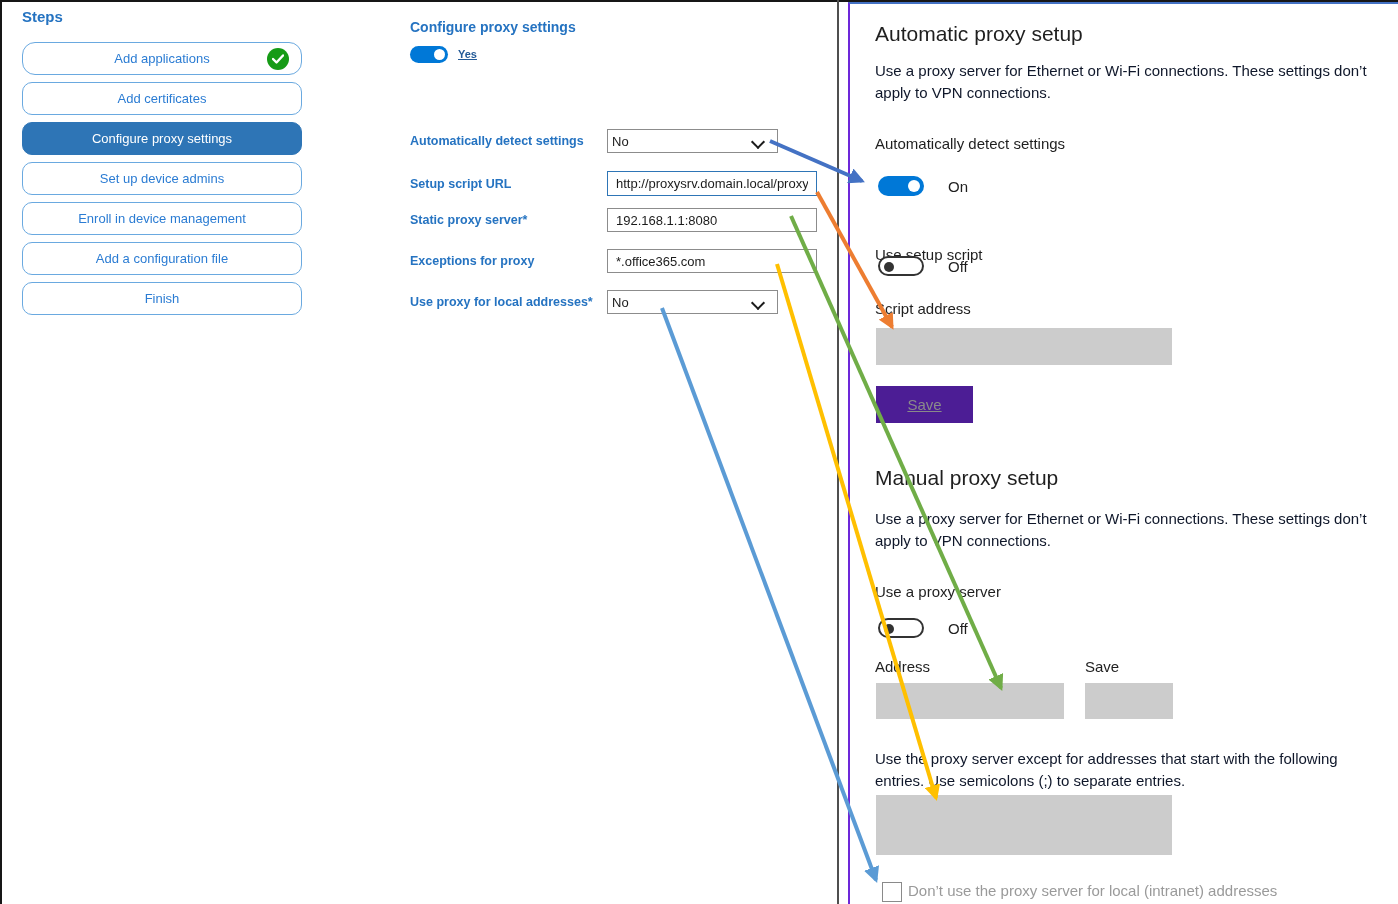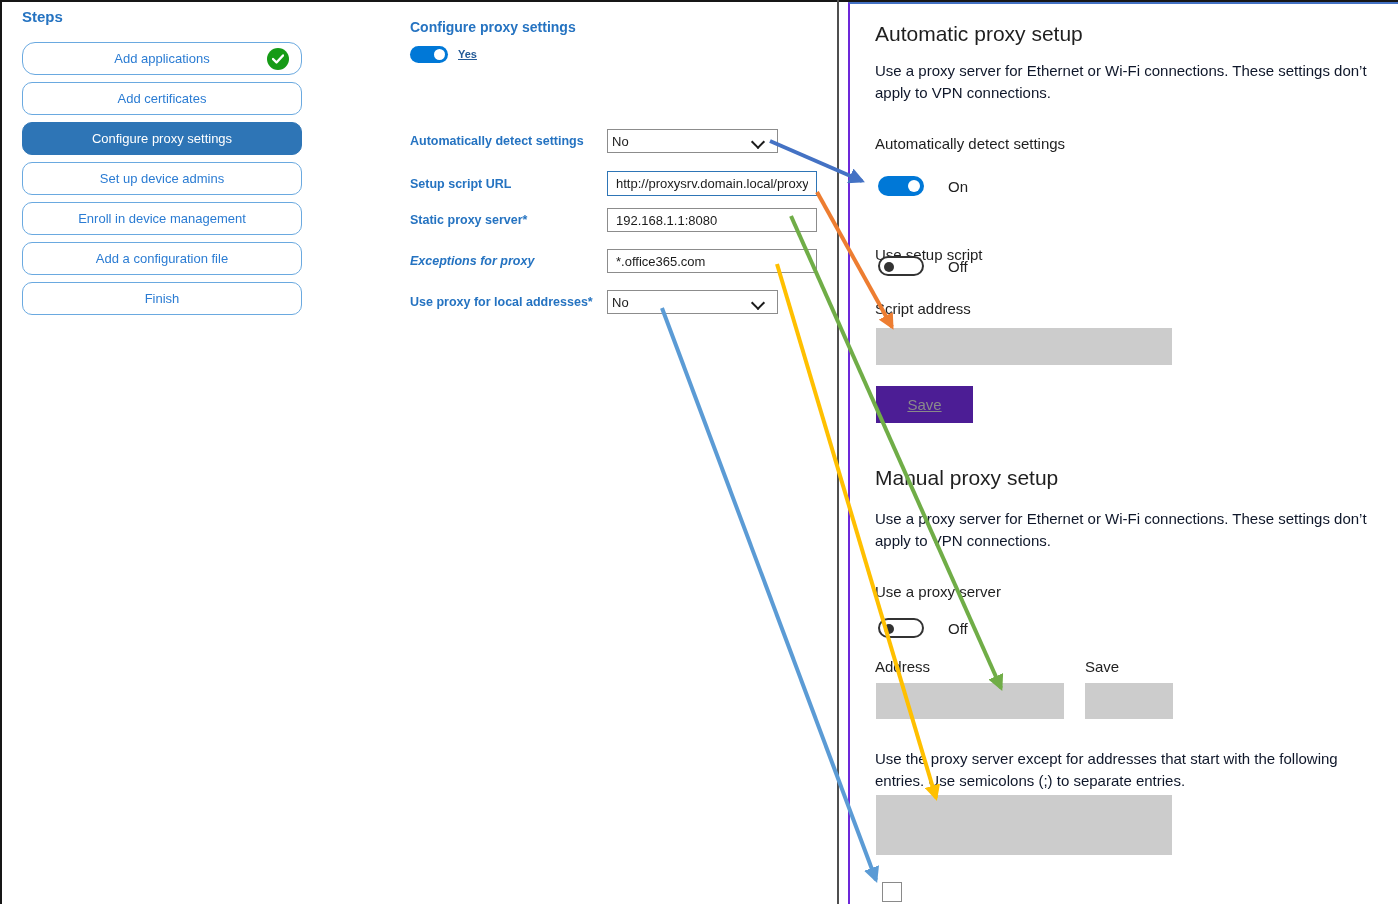--- a/index.html
+++ b/index.html
@@ -132,21 +132,21 @@
   <span>No</span>
   <span class="chev"></span>
 </div>
 
 <div class="abs f-label" style="top:177px;">Setup script URL</div>
 <input class="abs f-input focused" style="top: 171px; width: 210px; height: 25px;" value="http://proxysrv.domain.local/proxy.pa">
 
 <div class="abs f-label" style="top:213px;">Static proxy server*</div>
 <input class="abs f-input" style="top: 208px; width: 210px; height: 24px;" value="192.168.1.1:8080">
 
-<div class="abs f-label" style="top:254px;font-style:italic;">Exceptions for proxy</div>
+<div class="abs f-label" style="top:254px;">Exceptions for proxy</div>
 <input class="abs f-input" style="top: 249px; width: 210px; height: 24px;" value="*.office365.com">
 
 <div class="abs f-label" style="top:295px;">Use proxy for local addresses*</div>
 <div class="abs f-select" style="top:290px;width:171px;height:24px;">
   <span>No</span>
   <span class="chev"></span>
 </div>
 
 <div class="abs settings-panel">
 
@@ -181,20 +181,21 @@
 
   <div class="abs s-label" style="left:25px;top:654px;">Address</div>
   <div class="abs s-label" style="left:235px;top:654px;">Save</div>
   <div class="abs gray-box" style="left:26px;top:679px;width:188px;height:36px;"></div>
   <div class="abs gray-box" style="left:235px;top:679px;width:88px;height:36px;"></div>
 
   <div class="abs s-p" style="left:25px;top:744px;width:485px;">Use the proxy server except for addresses that start with the following entries. Use semicolons (;) to separate entries.</div>
   <div class="abs gray-box" style="left:26px;top:791px;width:296px;height:60px;"></div>
 
   <div class="abs cb" style="left:32px;top:878px;"></div>
+  <div class="abs cb-label" style="left:58px;top:878px;">Don’t use the proxy server for local (intranet) addresses</div>
 </div>
 
 <svg id="arrow-layer" xmlns="http://www.w3.org/2000/svg">
   <defs id="arrow-defs">
       <marker id="head0" markerWidth="4" markerHeight="4" refX="3.2" refY="2" orient="auto">
         <path d="M0,0 L4,2 L0,4 Z" fill="#4472C4"></path>
       </marker>
       <marker id="head1" markerWidth="4" markerHeight="4" refX="3.2" refY="2" orient="auto">
         <path d="M0,0 L4,2 L0,4 Z" fill="#ED7D31"></path>
       </marker>

